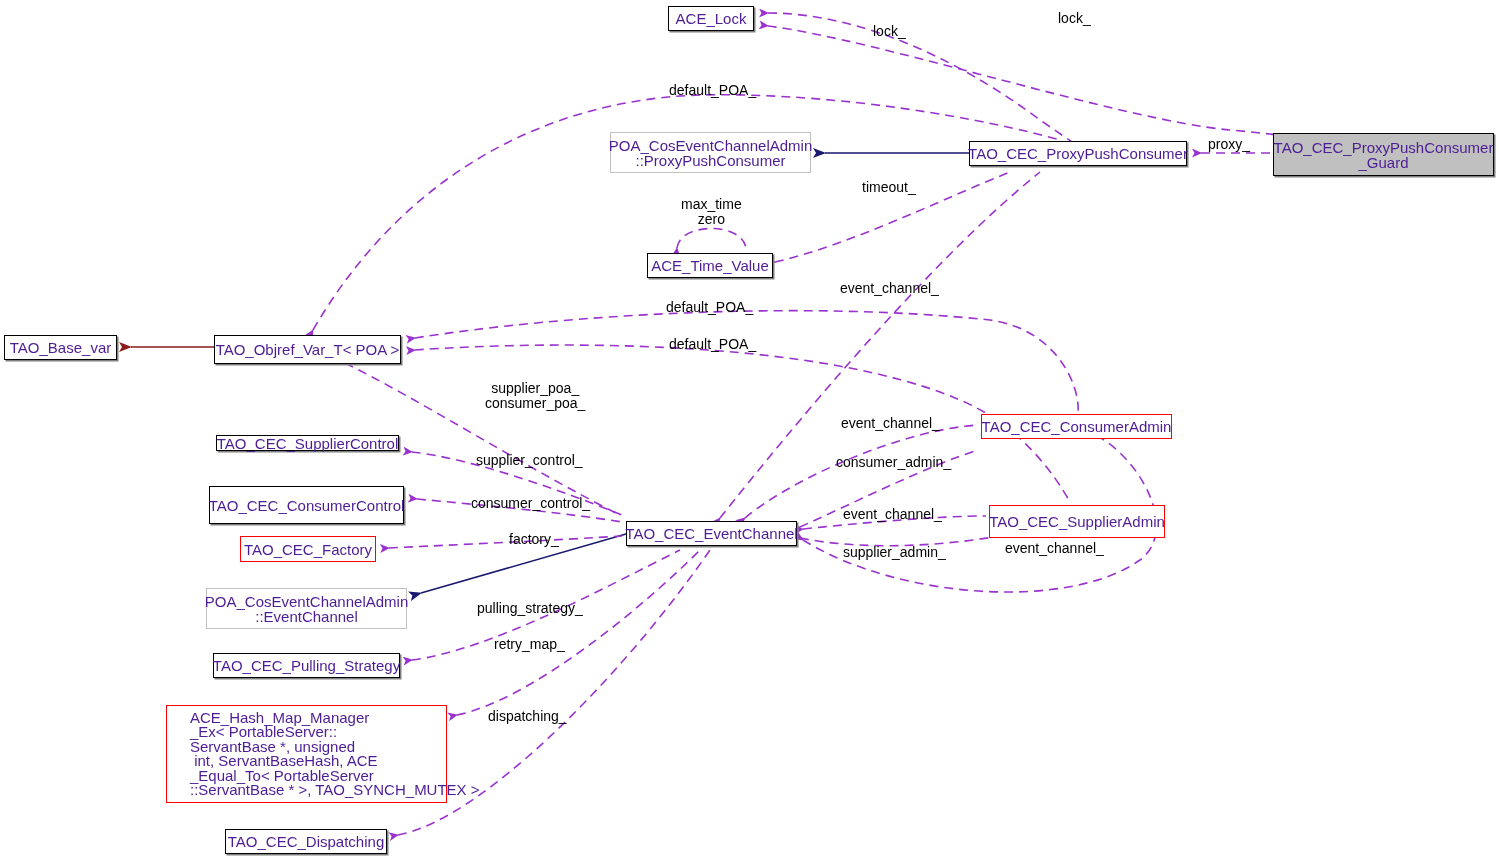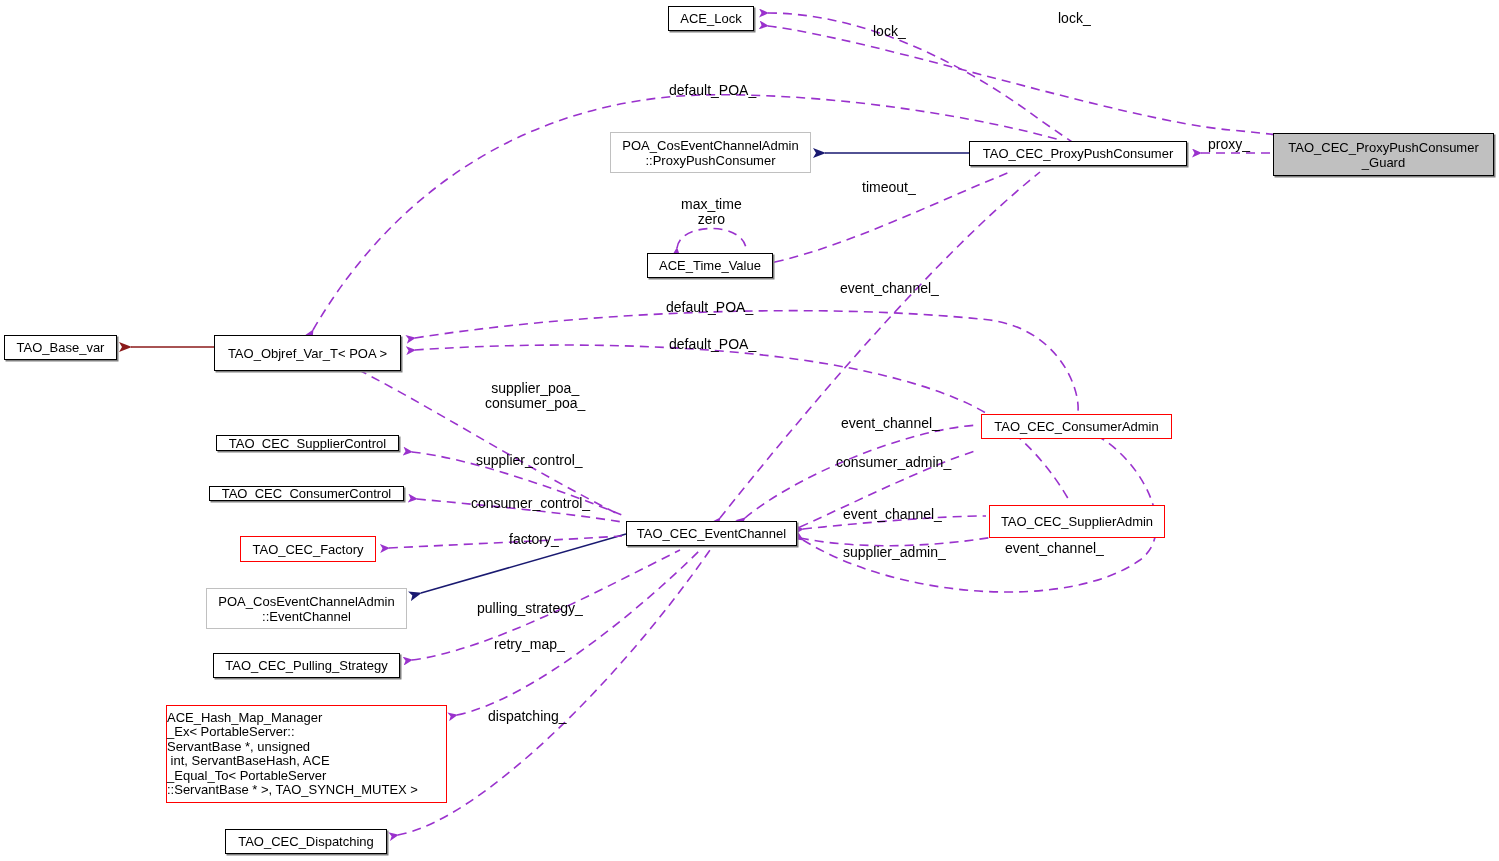--- a/index.html
+++ b/index.html
@@ -1,26 +1,26 @@
 <!DOCTYPE html>
 <html><head>
 <meta charset="utf-8">
 <style>
   html,body{margin:0;padding:0;background:#ffffff;}
   body{font-family:"Liberation Sans","DejaVu Sans",sans-serif;}
   #diagram-root{position:relative;width:1499px;height:861px;background:#fff;overflow:hidden;}
   svg#edges{position:absolute;left:0;top:0;width:1499px;height:861px;}
   .node{position:absolute;box-sizing:border-box;display:flex;align-items:center;
         justify-content:center;text-align:center;background:#fff;
-        font-size:13px;line-height:15px;color:#000000;white-space:pre;}
+        font-size:15px;line-height:15px;color:#4c1d95;white-space:pre;}
   .node.black{border:1px solid #000;box-shadow:1.5px 1.5px 0 0 #808080;}
   .node.red{border:1px solid #ff0000;}
   .node.gray-border{border:1px solid #c0c0c0;}
   .node.current{border:1px solid #000;background:#c0c0c0;box-shadow:1.5px 1.5px 0 0 #808080;}
-  .node.left-text{justify-content:flex-start;text-align:left;padding-left:0;white-space:pre;line-height:14.5px;}
+  .node.left-text{justify-content:flex-start;text-align:left;padding-left:23px;white-space:pre;line-height:14.5px;}
   .edge-label{position:absolute;font-size:14px;color:#000;white-space:pre;
               text-align:center;line-height:15px;}
 </style>
 </head>
 <body>
 
 <div id="diagram-root">
 
   <svg id="edges" viewBox="0 0 1499 861" xmlns="http://www.w3.org/2000/svg">
     <defs>
@@ -76,27 +76,27 @@
 
   <div class="node black" style="left:969px;top:141px;width:218px;height:25px;">TAO_CEC_ProxyPushConsumer</div>
 
   <div class="node current" style="left:1273px;top:133px;width:221px;height:43px;">TAO_CEC_ProxyPushConsumer
 _Guard</div>
 
   <div class="node black" style="left:647px;top:253px;width:126px;height:25px;">ACE_Time_Value</div>
 
   <div class="node black" style="left:4px;top:335px;width:113px;height:25px;">TAO_Base_var</div>
 
-  <div class="node black" style="left:214px;top:335px;width:187px;height:36px;">TAO_Objref_Var_T&lt; POA &gt;</div>
+  <div class="node black" style="left:214px;top:335px;width:187px;height:29px;">TAO_Objref_Var_T&lt; POA &gt;</div>
 
   <div class="node red" style="left:981px;top:414px;width:191px;height:25px;">TAO_CEC_ConsumerAdmin</div>
 
   <div class="node black" style="left:216px;top:435px;width:183px;height:16px;">TAO_CEC_SupplierControl</div>
 
-  <div class="node black" style="left:209px;top:486px;width:195px;height:15px;">TAO_CEC_ConsumerControl</div>
+  <div class="node black" style="left:209px;top:486px;width:195px;height:38px;">TAO_CEC_ConsumerControl</div>
 
   <div class="node red" style="left:989px;top:505px;width:176px;height:33px;">TAO_CEC_SupplierAdmin</div>
 
   <div class="node black" style="left:626px;top:521px;width:171px;height:25px;">TAO_CEC_EventChannel</div>
 
   <div class="node red" style="left:240px;top:536px;width:136px;height:26px;">TAO_CEC_Factory</div>
 
   <div class="node gray-border" style="left:206px;top:588px;width:201px;height:41px;">POA_CosEventChannelAdmin
 ::EventChannel</div>
 

